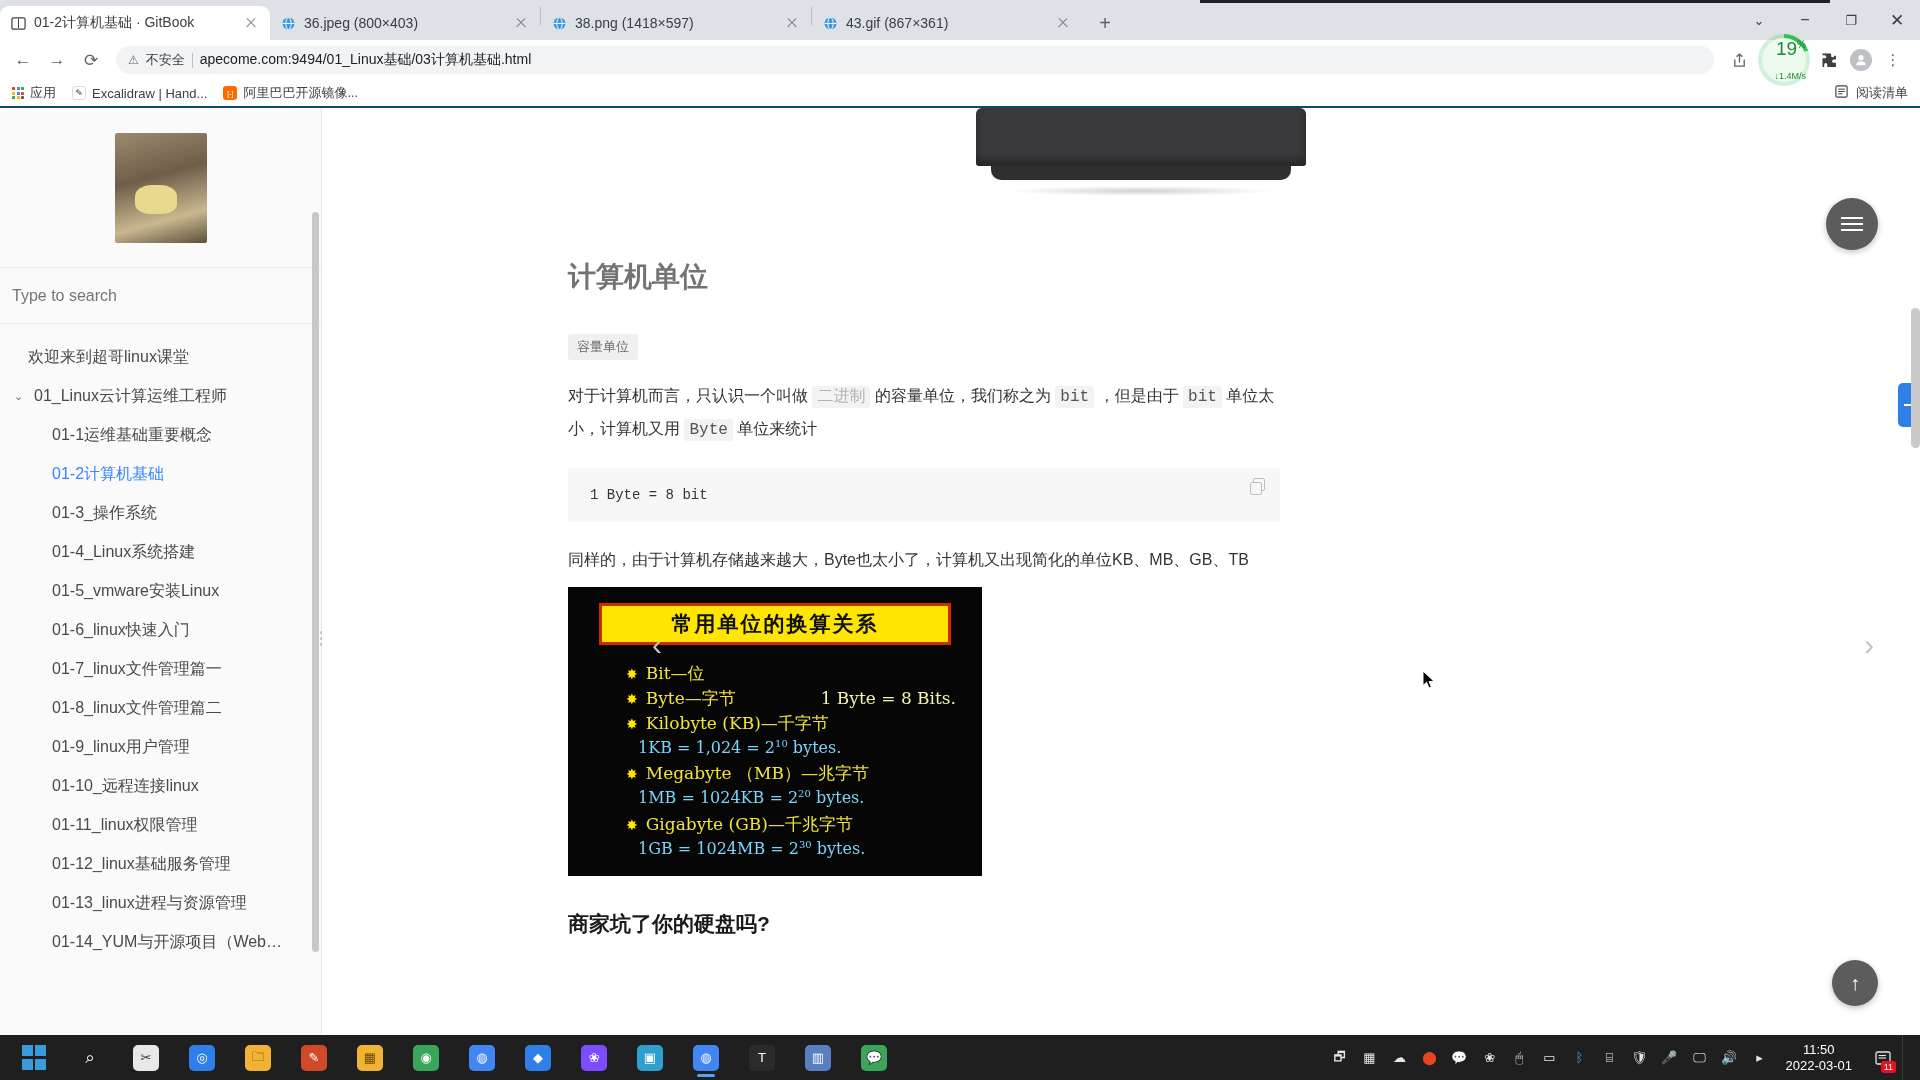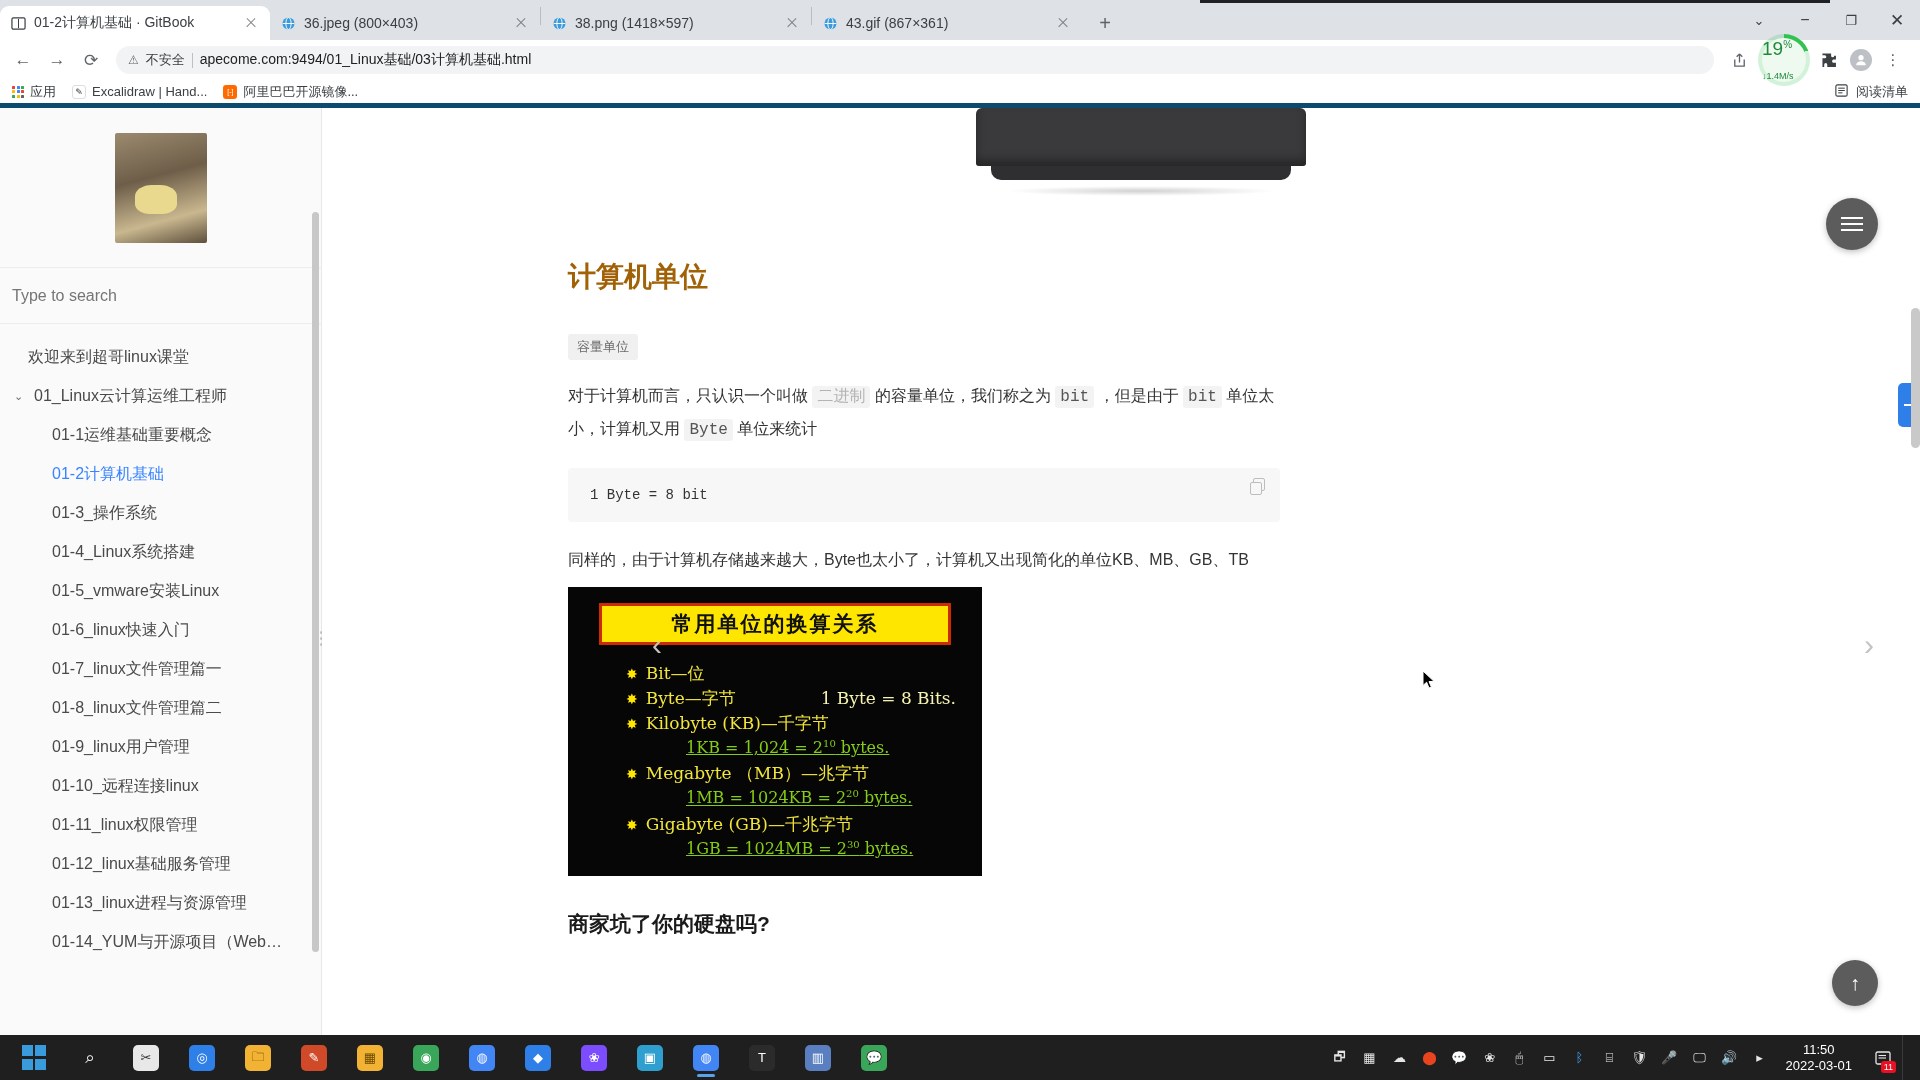--- a/index.html
+++ b/index.html
@@ -62,31 +62,31 @@
   .tb-right { display:flex; align-items:center; gap:2px; padding-right:4px; }
   .tb-icon { width:30px; height:30px; display:flex; align-items:center; justify-content:center; color:#5f6368; font-size:15px; }
   .dl-meter { position:relative; width:52px; height:52px; margin:0 2px; }
   .dl-meter .ring {
     position:absolute; inset:0; border-radius:50%;
     background:
       conic-gradient(#32c252 0 19%, rgba(50,194,82,.22) 19% 100%);
   }
   .dl-meter .inner {
     position:absolute; inset:4px; border-radius:50%; background:#eef9f0;
-    display:flex; flex-direction:column; align-items:flex-start; justify-content:center; line-height:1;
+    display:flex; flex-direction:column; align-items:flex-end; justify-content:center; line-height:1;
   }
   .dl-meter .pct { font-size:19px; color:#1f8a37; font-weight:400; }
   .dl-meter .pct sup { font-size:10px; }
   .dl-meter .spd { font-size:9px; color:#1f8a37; margin-top:14px; }
   .avatar-ico { width:22px; height:22px; border-radius:50%; background:#bdc1c6;
                 display:flex; align-items:center; justify-content:center; color:#fff; font-size:13px; }
 
   
   .bookmarks { height:28px; background:#fff; display:flex; align-items:center;
-               padding:0 12px; gap:16px; border-bottom:5px solid #0c4a6e; font-size:13px; color:#3c4043; }
+               padding:0 12px; gap:16px; border-bottom:2px solid #0c4a6e; font-size:13px; color:#3c4043; }
   .bm { display:flex; align-items:center; gap:6px; white-space:nowrap; }
   .grid-ico { display:grid; grid-template-columns:repeat(3,3px); grid-template-rows:repeat(3,3px); gap:1.5px; }
   .grid-ico i { width:3px; height:3px; background:#5f6368; border-radius:.5px; display:block; }
   .grid-ico i:nth-child(1){background:#ea4335}.grid-ico i:nth-child(2){background:#4285f4}
   .grid-ico i:nth-child(3){background:#34a853}.grid-ico i:nth-child(4){background:#fbbc05}
   .grid-ico i:nth-child(5){background:#4285f4}.grid-ico i:nth-child(6){background:#ea4335}
   .grid-ico i:nth-child(7){background:#34a853}.grid-ico i:nth-child(8){background:#fbbc05}
   .grid-ico i:nth-child(9){background:#5f6368}
   .bm-sq { width:14px; height:14px; border-radius:3px; display:flex; align-items:center;
            justify-content:center; font-size:9px; color:#fff; }
@@ -129,21 +129,21 @@
   .content { flex:1 1 auto; position:relative; overflow:hidden; background:#fff; }
   .kb-wrap { display:flex; justify-content:center; padding-top:0; }
   .kb-body { width:330px; height:58px; background:#3a3a3c; border-radius:6px 6px 3px 3px;
              position:relative; box-shadow:inset 0 -6px 10px rgba(0,0,0,.35); }
   .kb-base { width:300px; height:14px; background:#2f2f31; margin:0 auto;
              border-radius:0 0 10px 10px; }
   .kb-shadow { width:270px; height:10px; margin:6px auto 0; border-radius:50%;
                background:radial-gradient(ellipse at center, rgba(0,0,0,.18), rgba(0,0,0,0) 70%); }
 
   .article { padding:0 0 0 0; max-width:900px; margin-left:246px; }
-  h1.sect { font-size:28px; color:#a16207; font-weight:bold; margin:0 0 0 0; }
+  h1.sect { font-size:28px; color:#737373; font-weight:bold; margin:0 0 0 0; }
   .badge { display:inline-block; background:#f0f0f0; color:#6a6a6a; font-size:13px;
            padding:4px 9px; border-radius:3px; }
   p.para { font-size:16px; line-height:31px; color:#333; }
   code.inl { background:#f3f3f3; color:#555; font-family:"Liberation Mono","DejaVu Sans Mono",monospace;
              font-size:16px; padding:2px 5px; border-radius:3px; }
   code.inl.muted { color:#b4b4b4; }
   .codeblock { position:relative; background:#f7f7f7; border-radius:4px; padding:19px 22px;
                font-family:"Liberation Mono","DejaVu Sans Mono",monospace; font-size:14px; color:#333; }
   .copy-btn { position:absolute; right:12px; top:10px; width:18px; height:18px; opacity:.45; }
   .copy-btn .b1 { position:absolute; left:3px; top:0; width:12px; height:13px;
@@ -153,22 +153,22 @@
 
   
   .figure { width:414px; background:#060606; padding:12px 0 14px; }
   .fig-title { width:352px; margin:4px auto 16px; background:#ffe600; border:3px solid #cf2b00;
                text-align:center; font-size:21px; font-weight:bold; color:#111;
                font-family:"DejaVu Serif","Liberation Serif",serif; letter-spacing:2px; padding:4px 0; }
   .fig-line { display:flex; align-items:baseline; color:#f2e63a; font-size:17px;
               font-family:"DejaVu Serif","Liberation Serif",serif; padding:1px 0 1px 58px; }
   .fig-line .star { color:#ffe600; font-size:14px; margin-right:8px; }
   .fig-line .rt { margin-left:auto; padding-right:26px; color:#f6f2b0; }
-  .fig-formula { color:#84cc16; font-size:16px; font-family:"DejaVu Serif","Liberation Serif",serif;
-                 padding:2px 0 4px 118px;text-decoration:underline; }
+  .fig-formula { color:#7dd3fc; font-size:16px; font-family:"DejaVu Serif","Liberation Serif",serif;
+                 padding:2px 0 4px 70px; }
   .fig-formula sup { font-size:10px; }
 
   h2.sect2 { font-size:21px; color:#1a1a1a; font-weight:bold; }
 
   
   .arrow-l, .arrow-r { position:absolute; top:520px; font-size:30px; color:#c3c3c3; }
   .arrow-l { left:330px; } .arrow-r { right:46px; }
   .hamb { position:absolute; right:42px; top:90px; width:52px; height:52px; border-radius:50%;
           background:#5c5c5c; display:flex; flex-direction:column; align-items:center;
           justify-content:center; gap:4px; box-shadow:0 2px 6px rgba(0,0,0,.25); }

